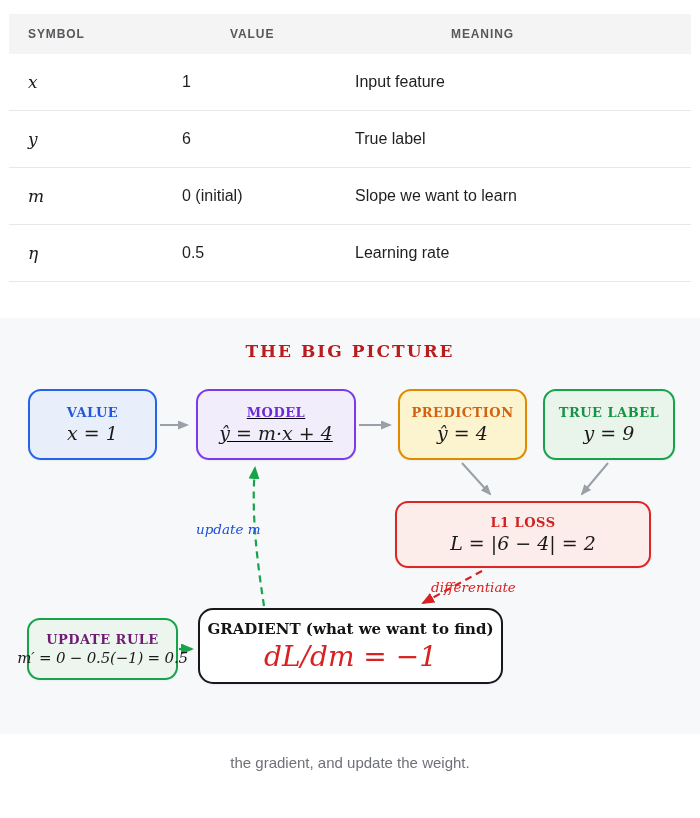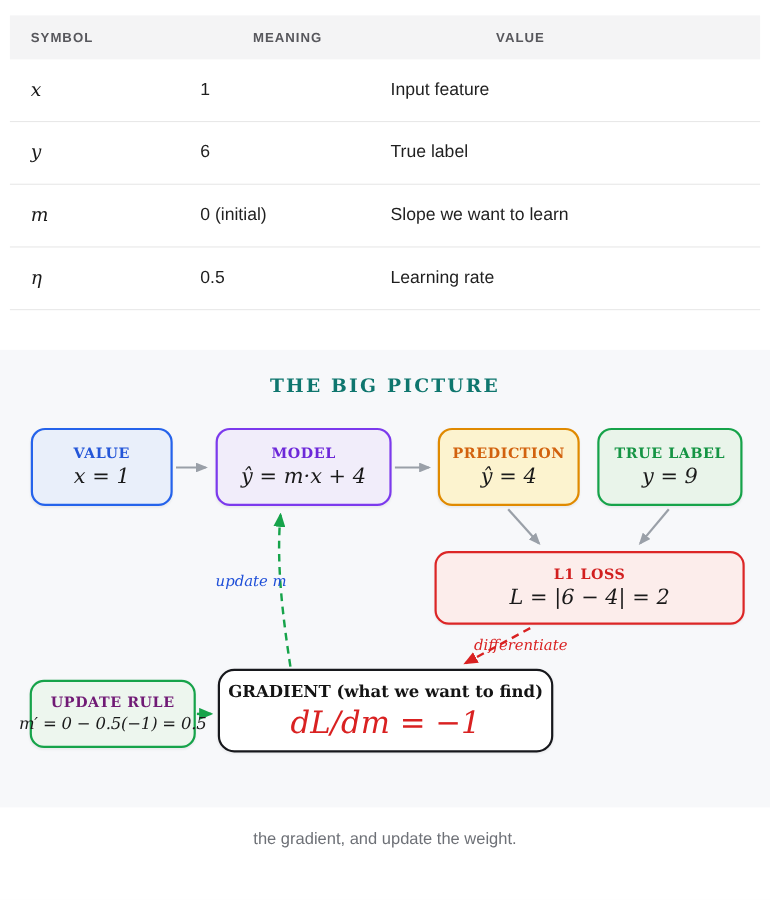--- a/index.html
+++ b/index.html
@@ -31,46 +31,46 @@
   .cell { font-size: 16px; color: #1f1f1f; }
 
   
   .figure-panel {
     position: relative; width: 700px; height: 416px;
     background: #f7f8fa; margin-top: 36px;
   }
   .fig-title {
     text-align: center; padding-top: 23px;
     font-family: "DejaVu Serif", serif; font-weight: bold;
-    font-size: 17px; letter-spacing: 2px; color: #0f766e;
+    font-size: 17px; letter-spacing: 2px; color: #b91c1c;
   }
   .dbox {
     position: absolute; box-sizing: border-box;
     border: 2px solid; border-radius: 13px;
     display: flex; flex-direction: column; align-items: center; justify-content: center;
     gap: 2px; box-shadow: 0 1px 2px rgba(0,0,0,0.05);
   }
   .btitle {
     font-family: "DejaVu Serif", serif; font-weight: bold;
     font-size: 13px; letter-spacing: 0.5px; white-space: nowrap;
   }
   .bvalue {
     font-family: "DejaVu Serif", serif; font-style: italic;
     font-size: 19px; color: #1a1a1a; white-space: nowrap;
   }
 
   .box-input       { left: 28px;  top: 71px;  width: 129px; height: 71px; border-color: #2563eb; background: #e9effa; }
   .box-input .btitle { color: #2456d8; }
-  .box-model       { left: 196px; top: 71px;  width: 160px; height: 71px; border-color: #7c3aed; background: #f1edfa; }
+  .box-model       { left: 196px; top: 71px;  width: 160px; height: 71px; border-color: #7c3aed; background: #f1edfa; text-decoration: underline; }
   .box-model .btitle { color: #6d28d9; }
   .box-prediction  { left: 398px; top: 71px;  width: 129px; height: 71px; border-color: #e08a00; background: #fcf3cf; }
   .box-prediction .btitle { color: #d2620e; }
   .box-true-label  { left: 543px; top: 71px;  width: 132px; height: 71px; border-color: #16a34a; background: #e9f4ea; }
   .box-true-label .btitle { color: #15944486; color: #159444; }
-  .box-loss        { left: 395px; top: 183px; width: 282px; height: 67px; border-color: #dc2626; background: #fcedeb; }
+  .box-loss        { left: 395px; top: 183px; width: 256px; height: 67px; border-color: #dc2626; background: #fcedeb; }
   .box-loss .btitle { color: #d21f1f; }
   .box-update-rule { left: 27px;  top: 300px; width: 151px; height: 62px; border-color: #16a34a; background: #edf6ee; }
   .box-update-rule .btitle { color: #701a75; }
   .box-update-rule .bvalue { font-size: 15px; letter-spacing: -0.2px; }
   .box-gradient    { left: 198px; top: 290px; width: 305px; height: 76px; border-color: #17181c; background: #ffffff; border-width: 2.5px; border-radius: 15px; }
   .box-gradient .btitle { color: #141414; font-size: 15px; letter-spacing: 0; }
   .box-gradient .bvalue { color: #d92121; font-size: 28px; }
 
   .edge-label {
     position: absolute; font-family: "DejaVu Serif", serif;
@@ -86,22 +86,22 @@
     margin-top: 15px; text-align: center; color: #6e7177;
     font-size: 15px; line-height: 28px;
   }
 </style>
 </head>
 <body>
 
 <div class="table-wrap">
   <div class="thead">
     <div class="th">SYMBOL</div>
+    <div class="th">VALUE</div>
     <div class="th">MEANING</div>
-    <div class="th">VALUE</div>
   </div>
   <div class="trow">
     <div class="symbol-cell">x</div>
     <div class="cell">1</div>
     <div class="cell">Input feature</div>
   </div>
   <div class="trow">
     <div class="symbol-cell">y</div>
     <div class="cell">6</div>
     <div class="cell">True label</div>

